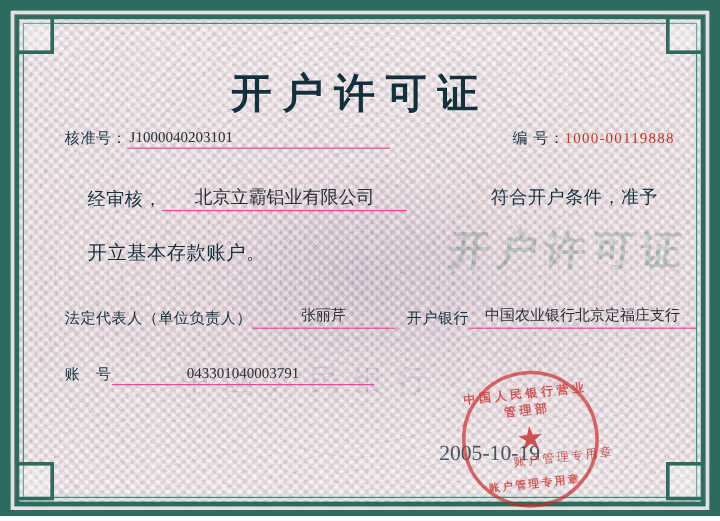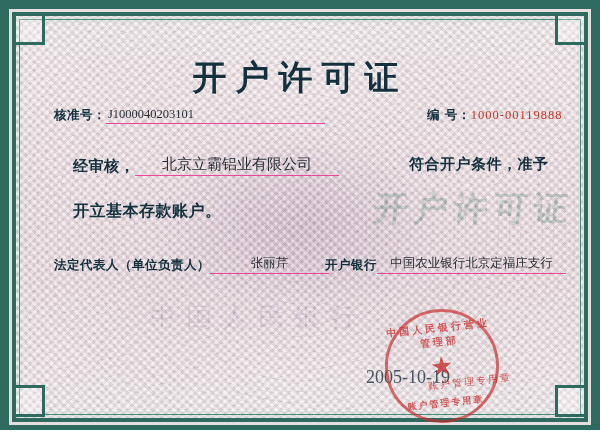--- a/index.html
+++ b/index.html
@@ -130,21 +130,21 @@
     text-align: center;
     font-size: 34px;
     font-weight: bold;
     letter-spacing: 9px;
     color: #13303c;
     text-shadow: 0 1px 0 rgba(255,255,255,.5);
     font-family: "DejaVu Serif", serif;
   }
 
   .row { position: absolute; font-size: 12.5px; white-space: nowrap; }
-  .lbl { font-weight: bold; color: #13303c; letter-spacing: .5px; margin-top: 39px; }
+  .lbl { font-weight: normal; color: #13303c; letter-spacing: .5px; margin-top: 39px; }
   .val {
     font-family: "Liberation Serif", serif;
     color: #23303a;
   }
   .ul {
     display: inline-block;
     border-bottom: 1px solid #ec4899;
     text-align: left;
     padding: 0 2px 1px 2px;
     vertical-align: bottom;
@@ -164,21 +164,21 @@
   .r-body1 { left: 50px; top: 132px; font-size: 15px; }
   .r-body1 .ul { width: 200px; text-align: center; }
   .r-body1b { left: 374px; top: 132px; font-size: 15px; padding-left: 12px; }
 
   
   .r-body2 { left: 50px; top: 178px; font-size: 16px; }
 
   
   .r-rep { left: 31px; top: 232px; }
   .r-rep .ul { width: 115px; text-align: center; }
-  .r-bank { left: 302px; top: 232px; }
+  .r-bank { left: 316px; top: 232px; }
   .r-bank .ul { width: 185px; text-align: center; }
 
   
   .r-acct { left: 31px; top: 281px; }
   .r-acct .ul { width: 215px; text-align: center; }
 
   
   .hand {
     font-family: "Liberation Serif", serif;
     color: #2a2f36;
@@ -285,20 +285,23 @@
     </div>
 
     <div class="row r-rep">
       <span class="lbl">法定代表人（单位负责人）</span><span class="ul val hand">张丽芹</span>
     </div>
 
     <div class="row r-bank">
       <span class="lbl">开户银行</span><span class="ul val hand">中国农业银行北京定福庄支行</span>
     </div>
 
+    <div class="row r-acct">
+      <span class="lbl">账　号</span><span class="ul val hand">043301040003791</span>
+    </div>
 
     <div class="date-text">2005-10-19</div>
 
     <div class="seal">
       <div class="arc-top">中国人民银行营业管理部</div>
       <div class="star">★</div>
       <div class="arc-bottom">账户管理专用章</div>
     </div>
 
     <div class="seal-side">账户管理专用章</div>

